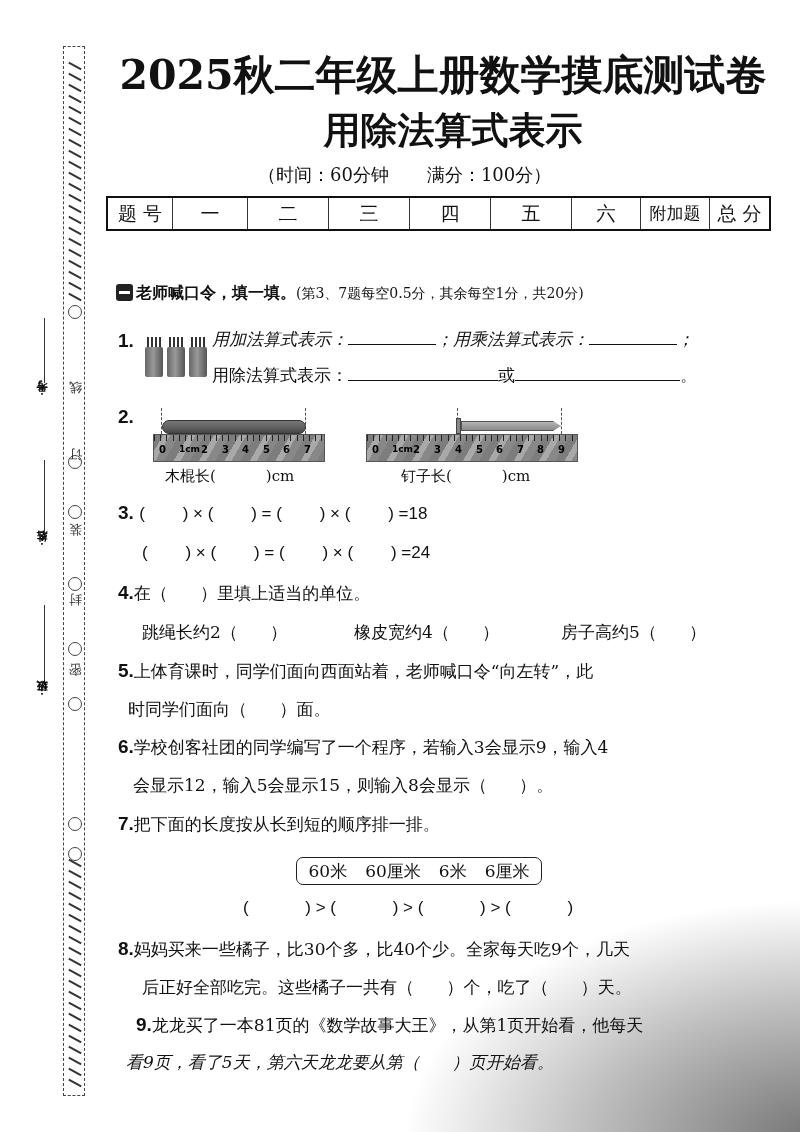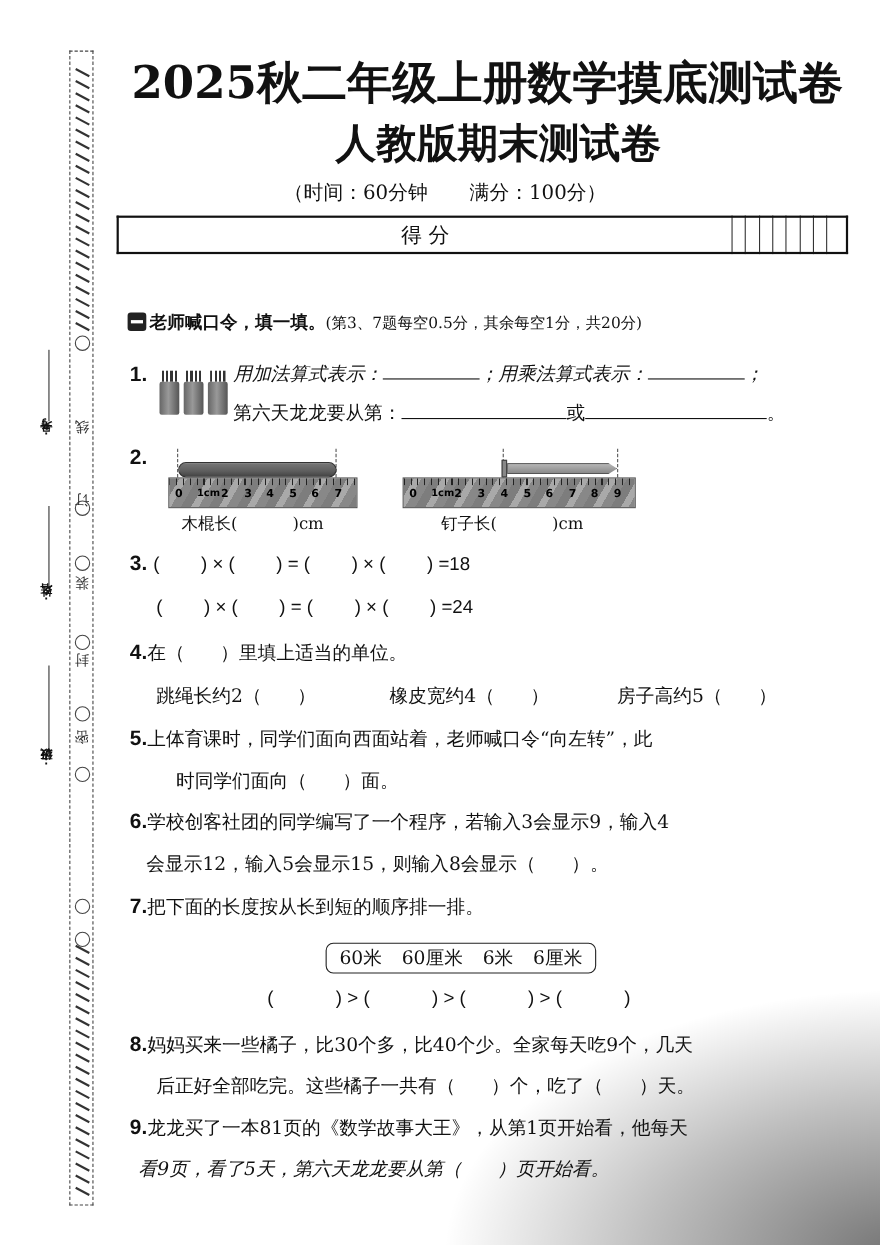--- a/index.html
+++ b/index.html
@@ -131,56 +131,56 @@
     </div>
 </div>
 <span class="side-line" style="top:318px;height:65px;"></span>
 <span class="side-label" style="top:390px;">考号：</span>
 <span class="side-line" style="top:460px;height:75px;"></span>
 <span class="side-label" style="top:540px;">姓名：</span>
 <span class="side-line" style="top:605px;height:80px;"></span>
 <span class="side-label" style="top:690px;">班级：</span>
 
 <div class="title1">2025秋二年级上册数学摸底测试卷</div>
-<div class="title2">人教版期末测试卷</div>
+<div class="title2">用除法算式表示</div>
 <div class="subtitle">
   <span>（时间：60分钟</span><span>满分：100分）</span>
 </div>
 
 <table class="score">
   <tbody>
-  <tr>
-    <td>得 分</td>
-    <td></td>
-    <td></td>
-    <td></td>
-    <td></td>
-    <td></td>
-    <td></td>
-    <td></td>
-    <td></td>
+      <tr>
+    <td style="width:64px">题 号</td>
+    <td style="width:74px">一</td>
+    <td style="width:80px">二</td>
+    <td style="width:80px">三</td>
+    <td style="width:80px">四</td>
+    <td style="width:80px">五</td>
+    <td style="width:68px">六</td>
+    <td style="width:68px" class="extra">附加题</td>
+    <td>总 分</td>
   </tr>
 </tbody>
   </table>
 
 <div class="sec-head">
   <span class="sec-badge"></span><span class="sec-title">老师喊口令，填一填。</span><span class="sec-note">(第3、7题每空0.5分，其余每空1分，共20分)</span>
 </div>
 
 <div class="q" style="left:118px;top:330px;"><span class="qn">1.</span></div>
 <div class="cups">
   <div class="cup" style="left:0"></div>
   <div class="cup" style="left:22px"></div>
   <div class="cup" style="left:44px"></div>
 </div>
 <div class="q" style="left:212px;top:328px;font-style:italic;">
   <span>用加法算式表示：</span><span class="blank" style="width:88px"></span><span>；</span><span>用乘法算式表示：</span><span class="blank" style="width:88px"></span><span>；</span>
 </div>
 <div class="q" style="left:212px;top:364px;">
-  <span>第六天龙龙要从第：</span><span class="blank" style="width:150px"></span><span>或</span><span class="blank" style="width:165px"></span><span>。</span>
+  <span>用除法算式表示：</span><span class="blank" style="width:150px"></span><span>或</span><span class="blank" style="width:165px"></span><span>。</span>
 </div>
 
 <div class="q" style="left:118px;top:406px;"><span class="qn">2.</span></div>
 <div class="dash-v" style="left:161px;top:408px;height:26px;"></div>
 <div class="dash-v" style="left:305px;top:408px;height:26px;"></div>
 <div class="stick" style="left:162px;top:420px;width:144px;"></div>
 <div class="ruler" style="left:153px;top:434px;width:172px;">
   <div class="ticks"></div>
   <div class="nums">
     <span style="left:8px">0</span>
@@ -222,31 +222,31 @@
 
 <div class="q" style="left:118px;top:502px;"><span class="qn">3.</span> <span style="white-space:pre;font-family:'Liberation Sans',sans-serif;">(        ) × (        ) = (        ) × (        ) =18</span></div>
 <div class="q" style="left:142px;top:542px;"><span style="white-space:pre;font-family:'Liberation Sans',sans-serif;">(        ) × (        ) = (        ) × (        ) =24</span></div>
 
 <div class="q" style="left:118px;top:582px;"><span class="qn">4.</span><span style="white-space:pre">在（      ）里填上适当的单位。</span></div>
 <div class="q" style="left:142px;top:621px;white-space:pre;">跳绳长约2（      ）</div>
 <div class="q" style="left:354px;top:621px;white-space:pre;">橡皮宽约4（      ）</div>
 <div class="q" style="left:561px;top:621px;white-space:pre;">房子高约5（      ）</div>
 
 <div class="q" style="left:118px;top:660px;"><span class="qn">5.</span><span>上体育课时，同学们面向西面站着，老师喊口令“向左转”，此</span></div>
-<div class="q" style="left:160px;top:698px;white-space:pre;">时同学们面向（      ）面。</div>
+<div class="q" style="left:128px;top:698px;white-space:pre;">时同学们面向（      ）面。</div>
 
 <div class="q" style="left:118px;top:736px;"><span class="qn">6.</span><span>学校创客社团的同学编写了一个程序，若输入3会显示9，输入4</span></div>
 <div class="q" style="left:133px;top:774px;white-space:pre;">会显示12，输入5会显示15，则输入8会显示（      ）。</div>
 
 <div class="q" style="left:118px;top:813px;"><span class="qn">7.</span><span>把下面的长度按从长到短的顺序排一排。</span></div>
 <div class="box7">
   <span>60米</span><span>60厘米</span><span>6米</span><span>6厘米</span>
 </div>
 <div class="q" style="left:243px;top:898px;white-space:pre;font-family:'Liberation Sans',sans-serif;">(            ) &gt; (            ) &gt; (            ) &gt; (            )</div>
 
 <div class="q" style="left:118px;top:938px;"><span class="qn">8.</span><span>妈妈买来一些橘子，比30个多，比40个少。全家每天吃9个，几天</span></div>
 <div class="q" style="left:142px;top:976px;white-space:pre;">后正好全部吃完。这些橘子一共有（      ）个，吃了（      ）天。</div>
 
-<div class="q" style="left:118px;top:1014px;"><span class="qn">9.</span><span>龙龙买了一本81页的《数学故事大王》，从第1页开始看，他每天</span></div>
+<div class="q" style="left:136px;top:1014px;"><span class="qn">9.</span><span>龙龙买了一本81页的《数学故事大王》，从第1页开始看，他每天</span></div>
 <div class="q" style="left:126px;top:1051px;white-space:pre;font-style:italic;">看9页，看了5天，第六天龙龙要从第（      ）页开始看。</div>
 
 <div class="watermark">
 </div>
 
 </body></html>

